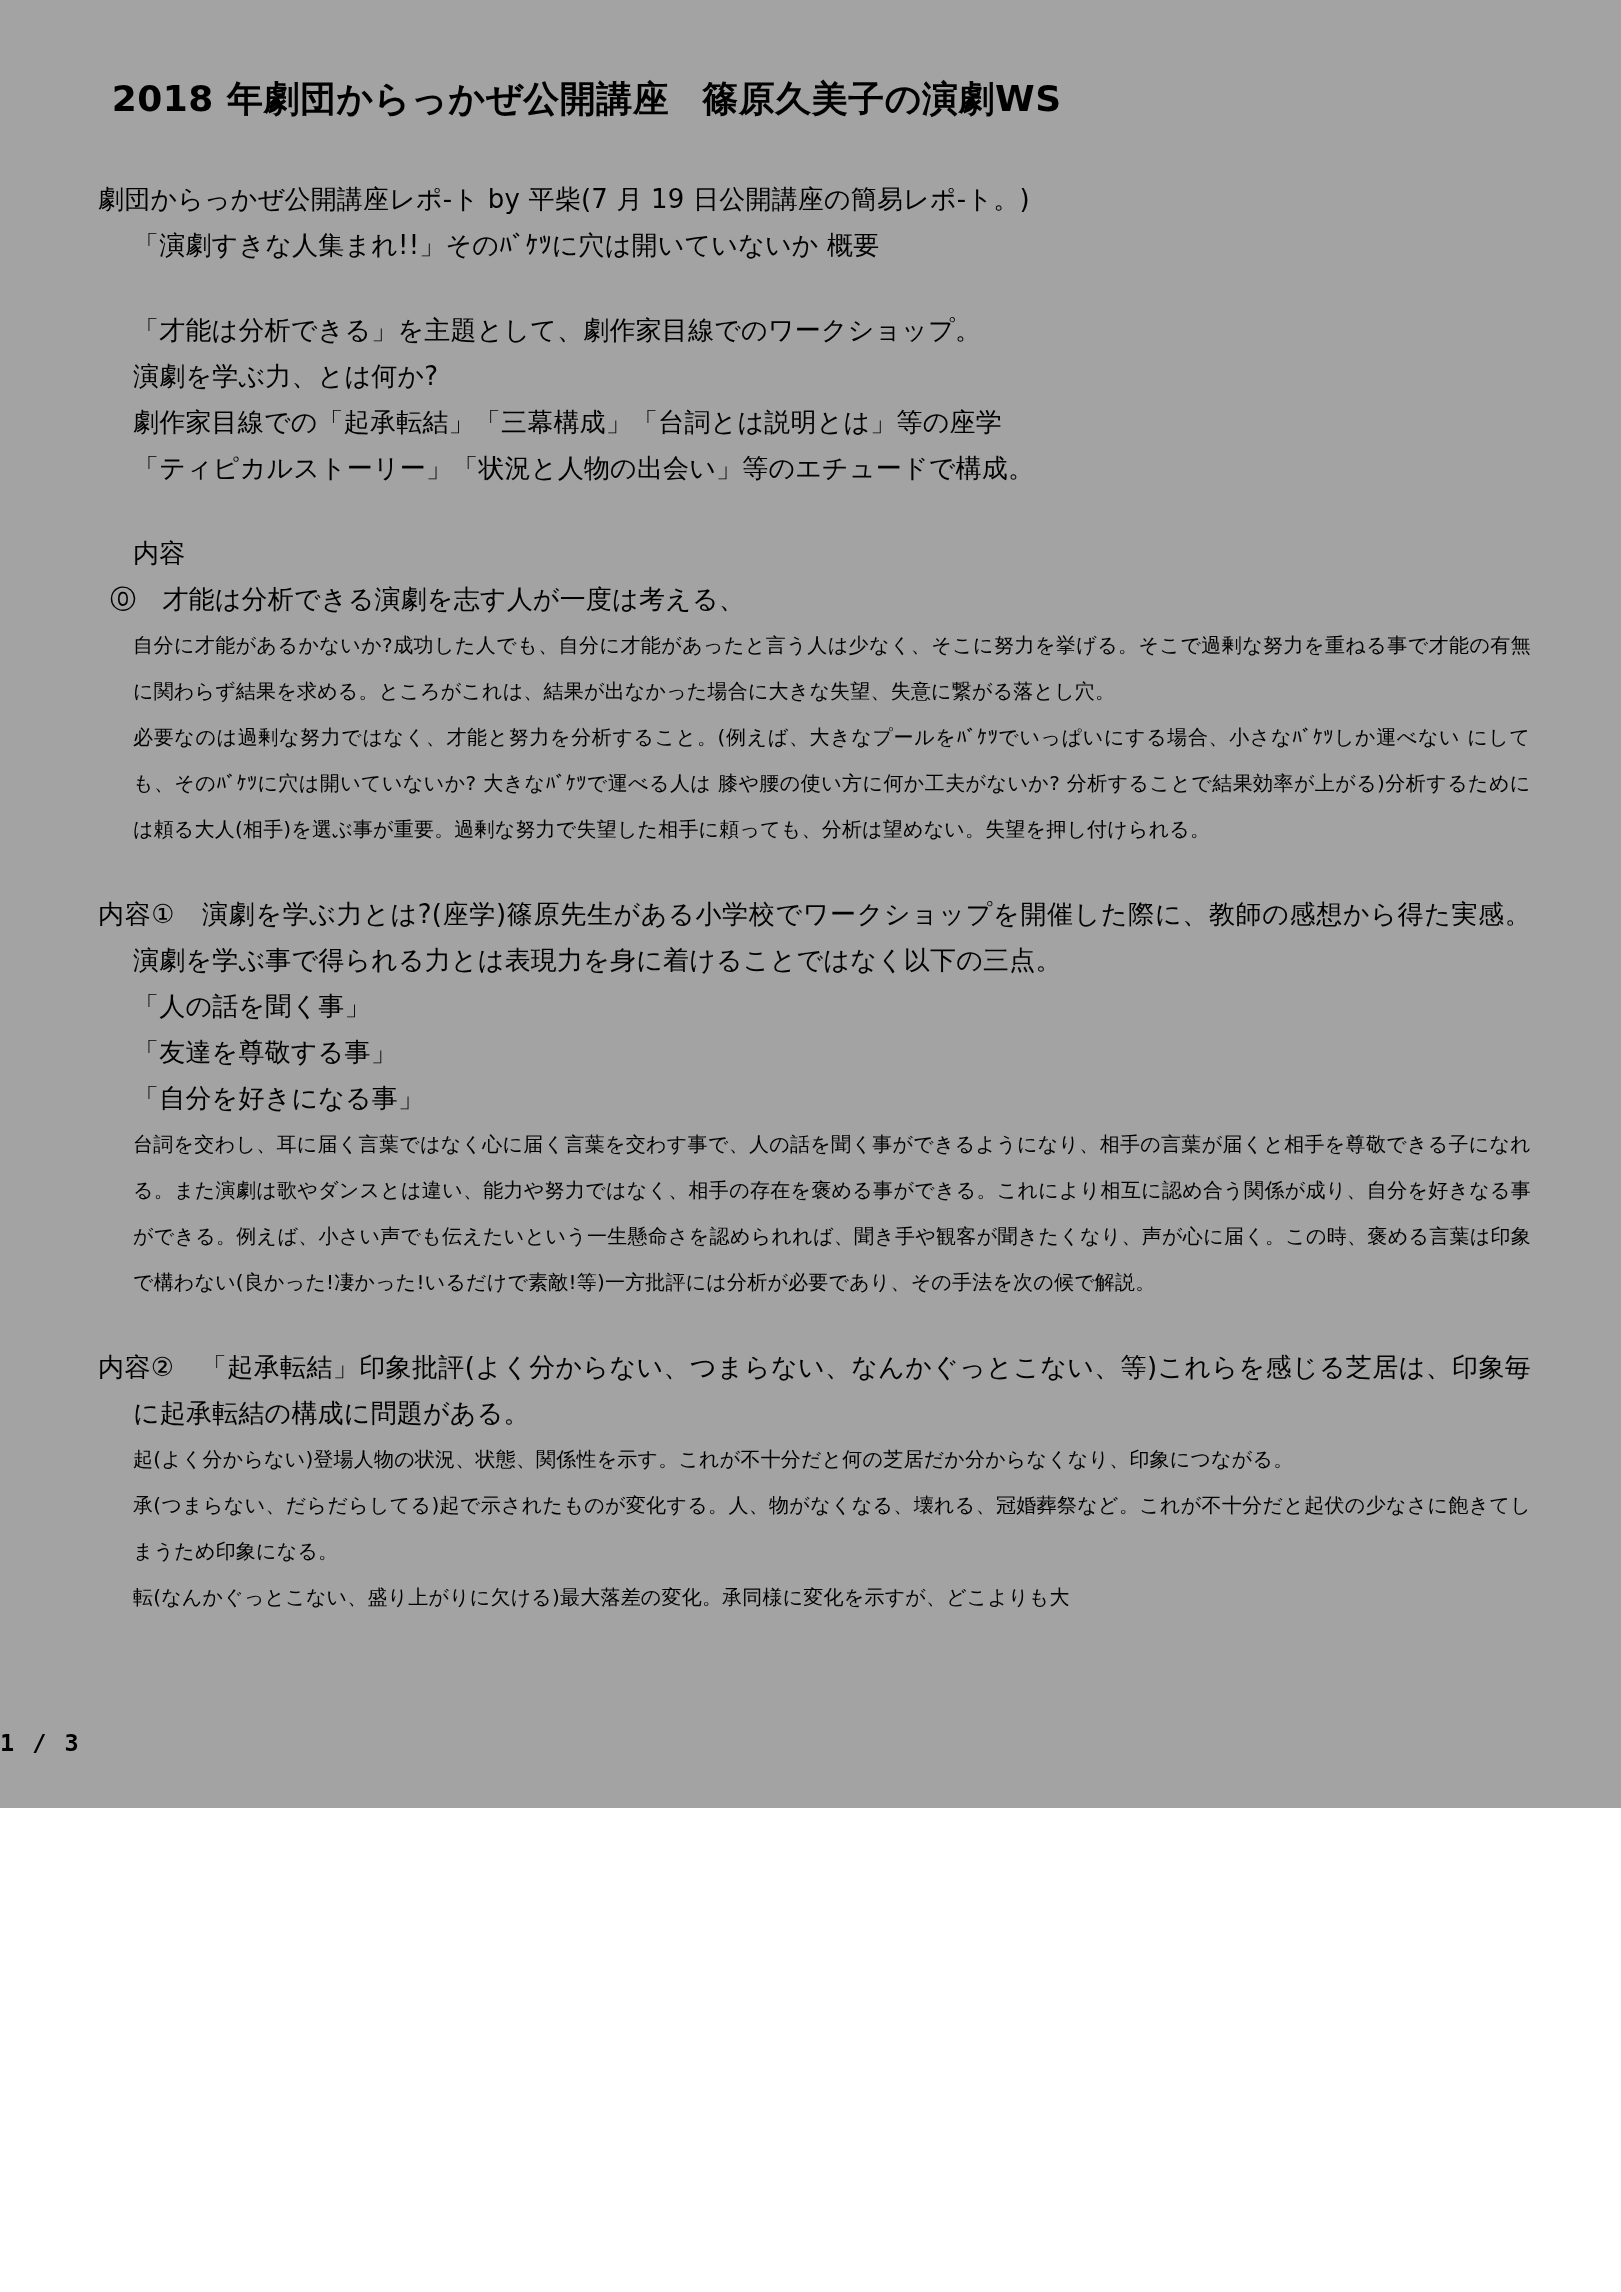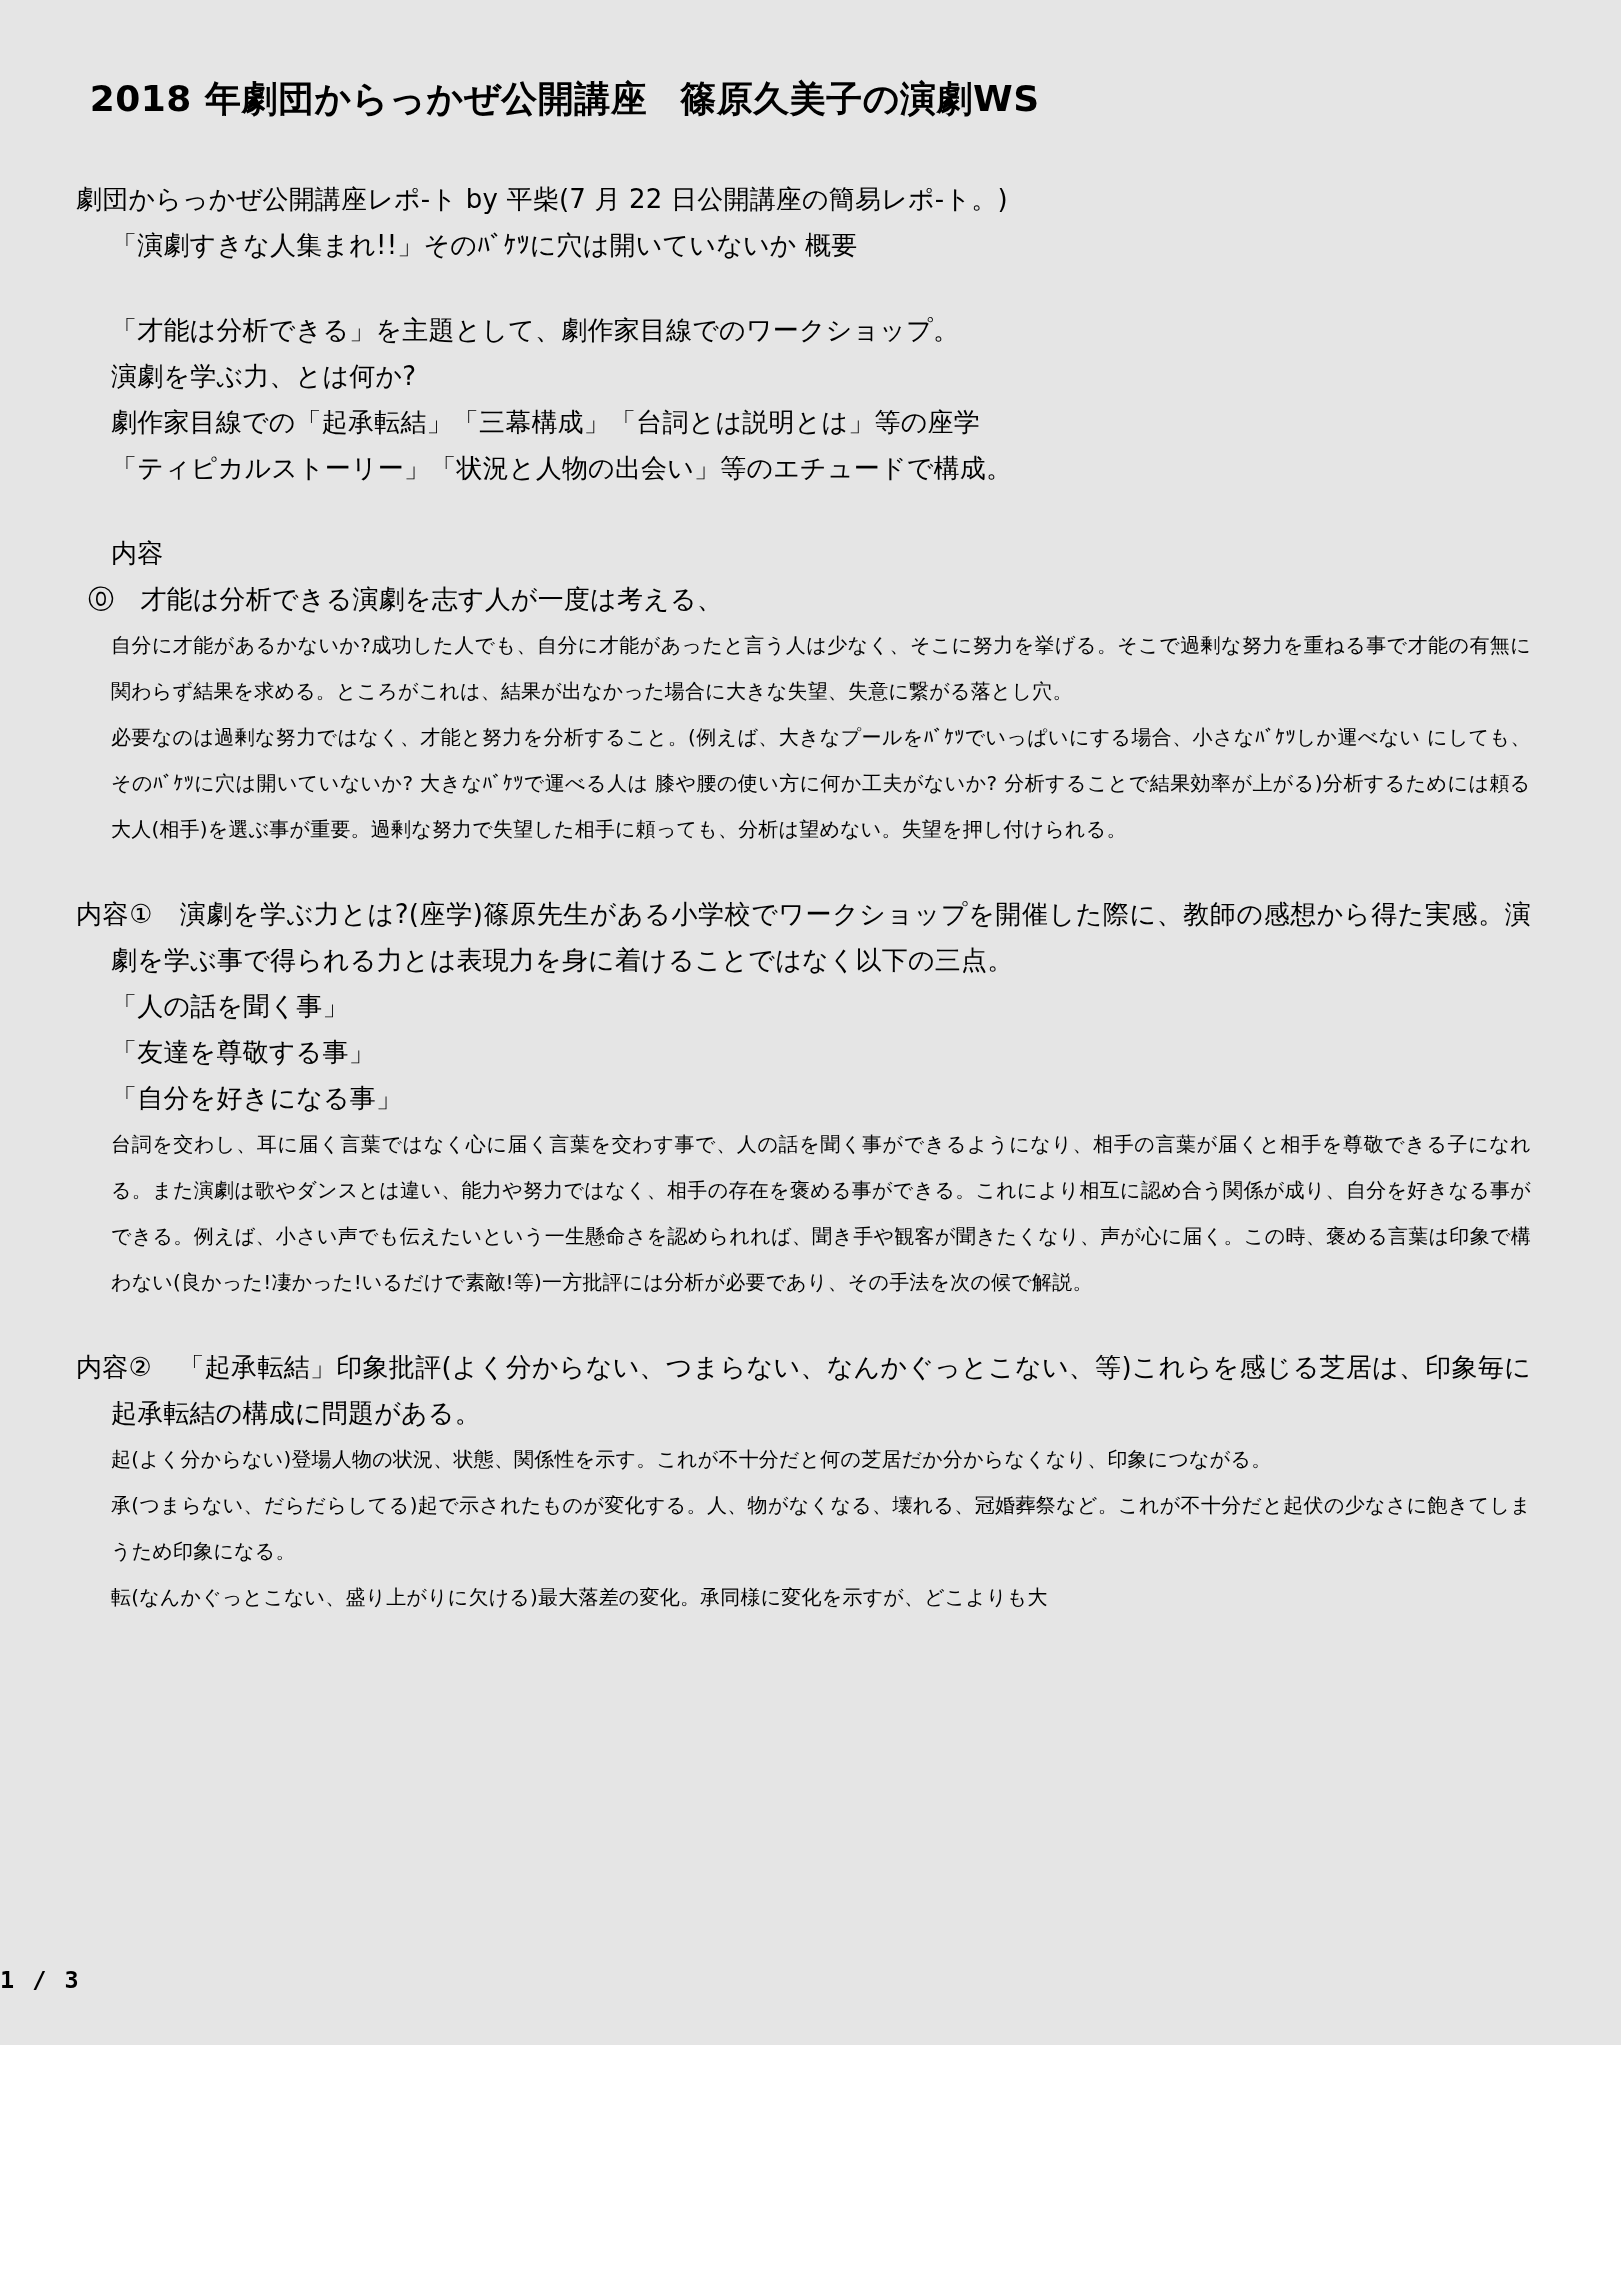--- a/index.html
+++ b/index.html
@@ -7,24 +7,24 @@
     padding: 0;
     background: #ffffff;
   }
   body {
     font-family: "DejaVu Sans", "Liberation Sans", sans-serif;
     color: #000000;
   }
   #page {
     position: relative;
     width: 1621px;
-    height: 2045px;
-    background: #e5e5e5;
+    height: 1808px;
+    background: #a3a3a3;
     box-sizing: border-box;
-    padding: 76px 90px 0 76px;
+    padding: 76px 90px 0 98px;
     overflow: hidden;
   }
   .doc-title {
     font-size: 36px;
     font-weight: bold;
     letter-spacing: 0.5px;
     line-height: 1.25;
     margin: 0 0 0 13.7px;
     white-space: nowrap;
   }
@@ -84,21 +84,21 @@
 </style>
 </head>
 <body>
 
 <div id="page">
 
   <h1 class="doc-title"><span>2018 年劇団からっかぜ公開講座</span><span class="title-gap"></span><span>篠原久美子の演劇WS</span></h1>
 
   <div class="spacer-lg"></div>
 
-  <div class="ln i0">劇団からっかぜ公開講座レポ-ト by 平柴(7 月 22 日公開講座の簡易レポ-ト。)</div>
+  <div class="ln i0">劇団からっかぜ公開講座レポ-ト by 平柴(7 月 19 日公開講座の簡易レポ-ト。)</div>
   <div class="ln i1">「演劇すきな人集まれ!!」そのﾊﾞｹﾂに穴は開いていないか 概要</div>
 
   <div class="spacer-md"></div>
 
   <div class="ln i1">「才能は分析できる」を主題として、劇作家目線でのワークショップ。</div>
   <div class="ln i1">演劇を学ぶ力、とは何か?</div>
   <div class="ln i1">劇作家目線での「起承転結」「三幕構成」「台詞とは説明とは」等の座学</div>
   <div class="ln i1">「ティピカルストーリー」「状況と人物の出会い」等のエチュードで構成。</div>
 
   <div class="spacer-md"></div>

